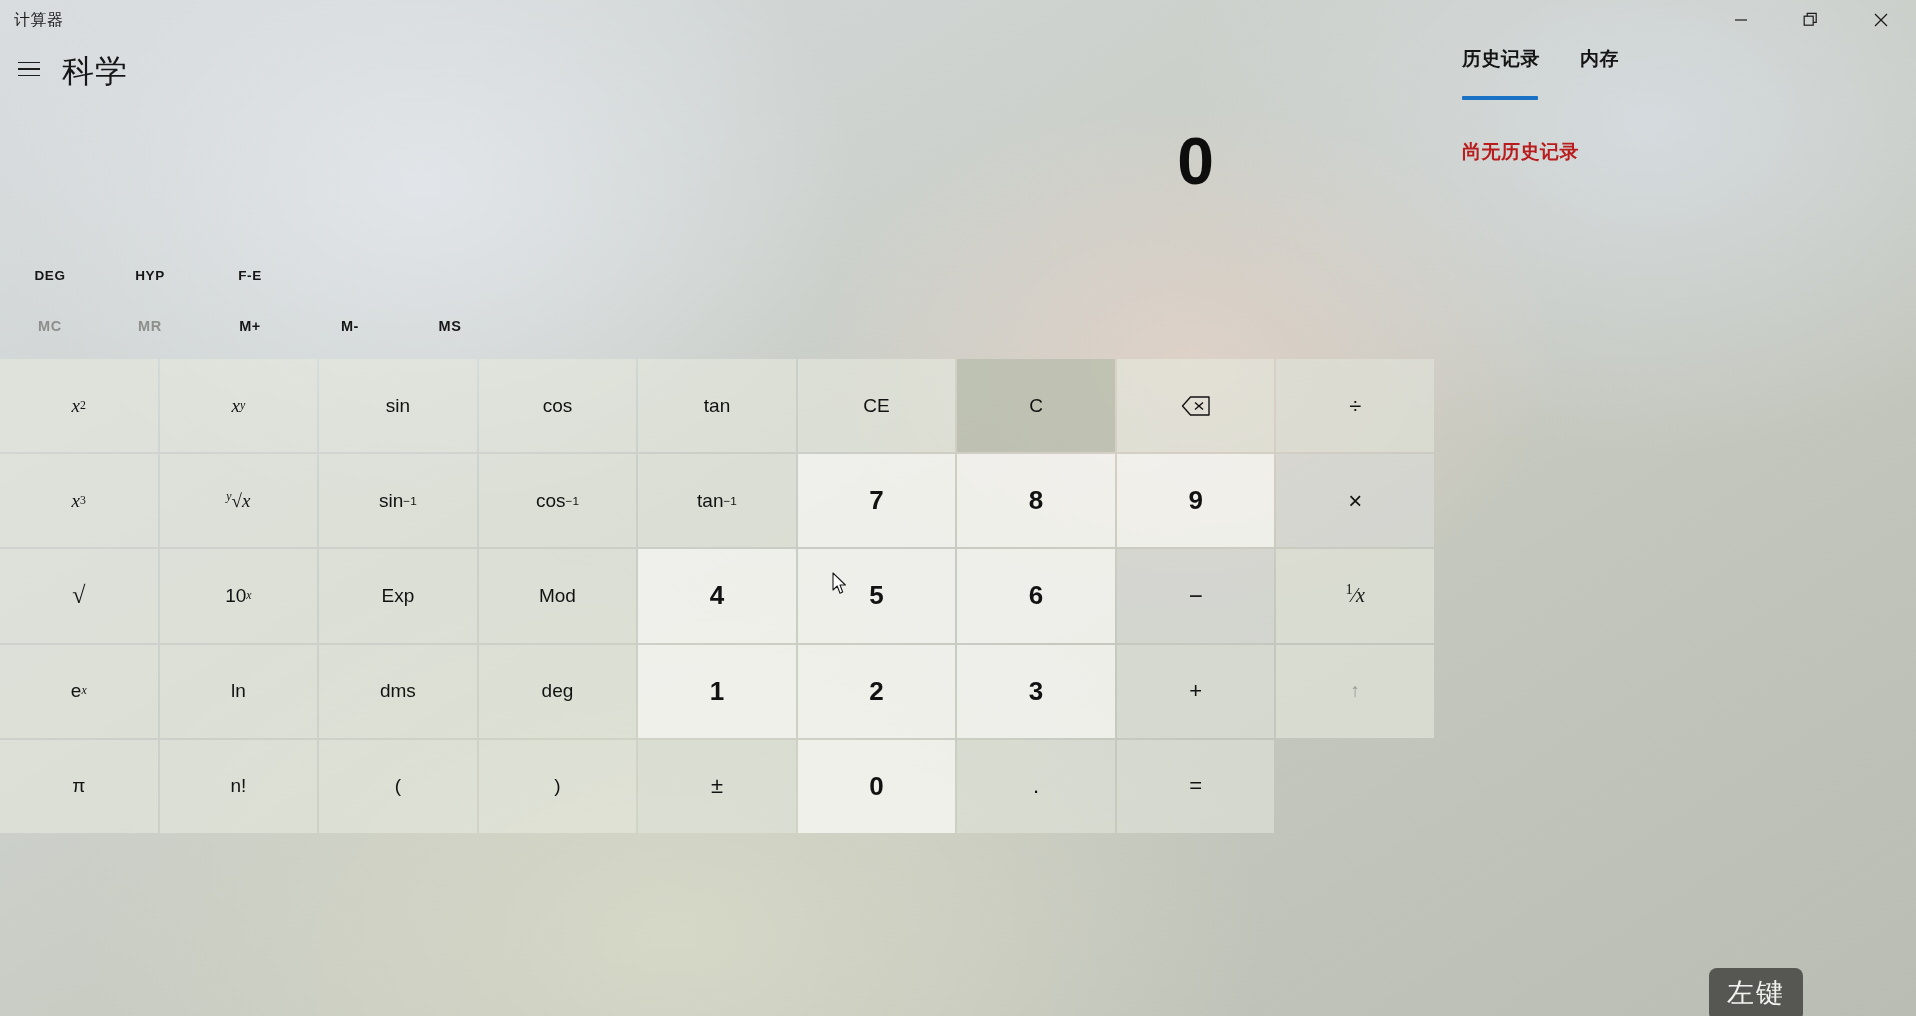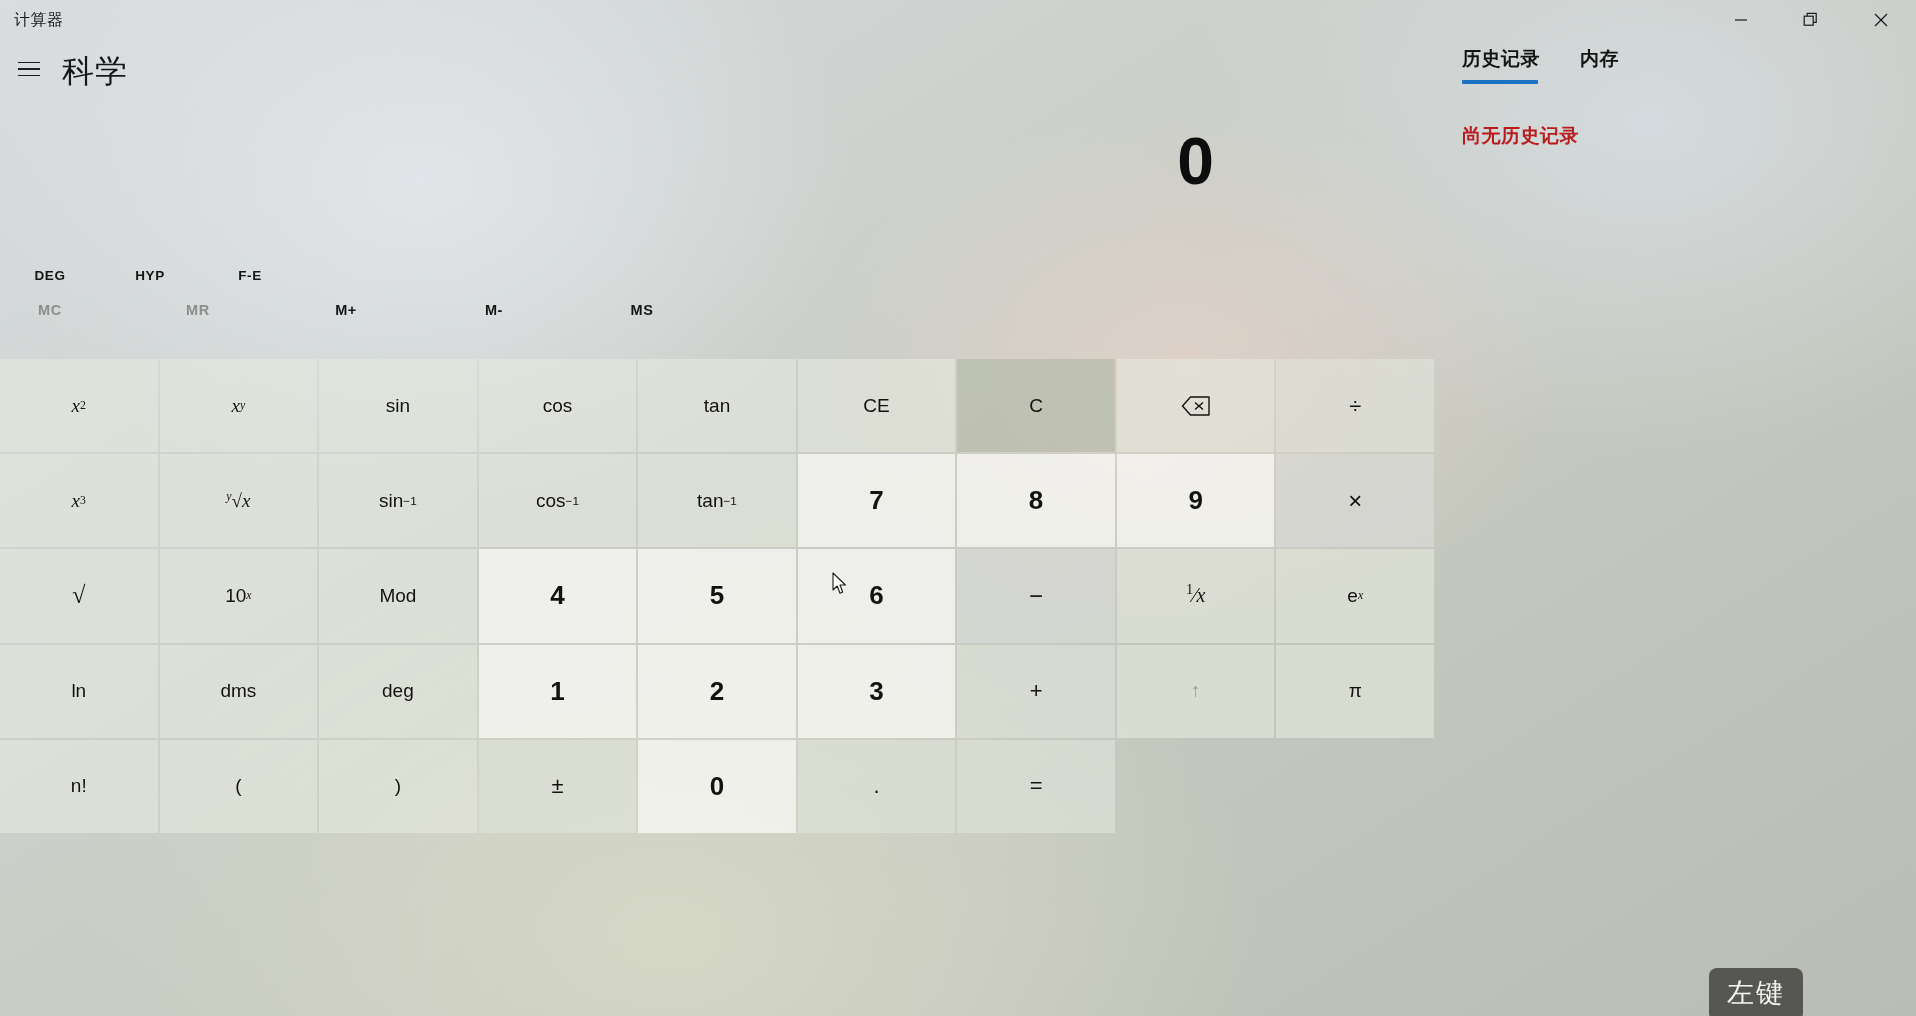--- a/index.html
+++ b/index.html
@@ -52,21 +52,21 @@
   .mode-title {
     position: absolute; left: 62px; top: 50px;
     font-size: 32px; color: #161616; font-weight: 400; letter-spacing: 1px;
   }
 
   
   .rightpanel { position: absolute; left: 1440px; top: 46px; width: 470px; }
   .tabs { display: flex; gap: 40px; padding-left: 22px; }
   .tab {
     position: relative; font-size: 19px; color: #141414; font-weight: 700;
-    padding-bottom: 12px; letter-spacing: .5px;
+    padding-bottom: 28px; letter-spacing: .5px;
   }
   .tab.active::after {
     content: ""; position: absolute; left: 0; right: 2px; bottom: 0;
     height: 4px; background: var(--accent, #1a72c4); border-radius: 1px;
   }
   .no-history {
     padding-left: 22px; margin-top: 39px;
     font-size: 19px; color: #b91c1c; font-weight: 700; letter-spacing: .5px;
   }
 
@@ -74,21 +74,21 @@
   .display {
     position: absolute; right: 702px; top: 128px;
     font-size: 66px; font-weight: 700; color: #0d0d0d; line-height: 1;
   }
 
   
   .toggle-row, .memory-row {
     position: absolute; left: 0; display: flex;
   }
   .toggle-row { top: 261px; }
-  .memory-row { top: 296px; gap: 48px; }
+  .memory-row { top: 312px; }
 
   .toggle-btn, .mem-btn {
     width: 100px; height: 28px;
     display: flex; align-items: center; justify-content: center;
     font-size: 13.5px; font-weight: 700; color: #161616; letter-spacing: .6px;
   }
   .mem-btn { width: 100px; font-size: 14.5px; }
   .mem-btn.disabled { color: #8d8f8b; }
 
   
@@ -245,20 +245,21 @@
   <div class="key fn">tan<span class="sup">−1</span></div>
   <div class="key num">7</div>
   <div class="key num">8</div>
   <div class="key num">9</div>
   <div class="key op-dark">×</div>
 
   <div class="key fn">
       <span class="serif" style="font-size:24px">√</span>
     </div>
   <div class="key fn">10<span class="sup ital">x</span></div>
+  <div class="key fn">Exp</div>
   <div class="key fn">Mod</div>
   <div class="key num">4</div>
   <div class="key num">5</div>
   <div class="key num">6</div>
   <div class="key op-dark">−</div>
 
   <div class="key fn">
       <span class="frac"><span class="n">1</span>⁄<span>x</span></span>
     </div>
   <div class="key fn">e<span class="sup ital">x</span></div>

